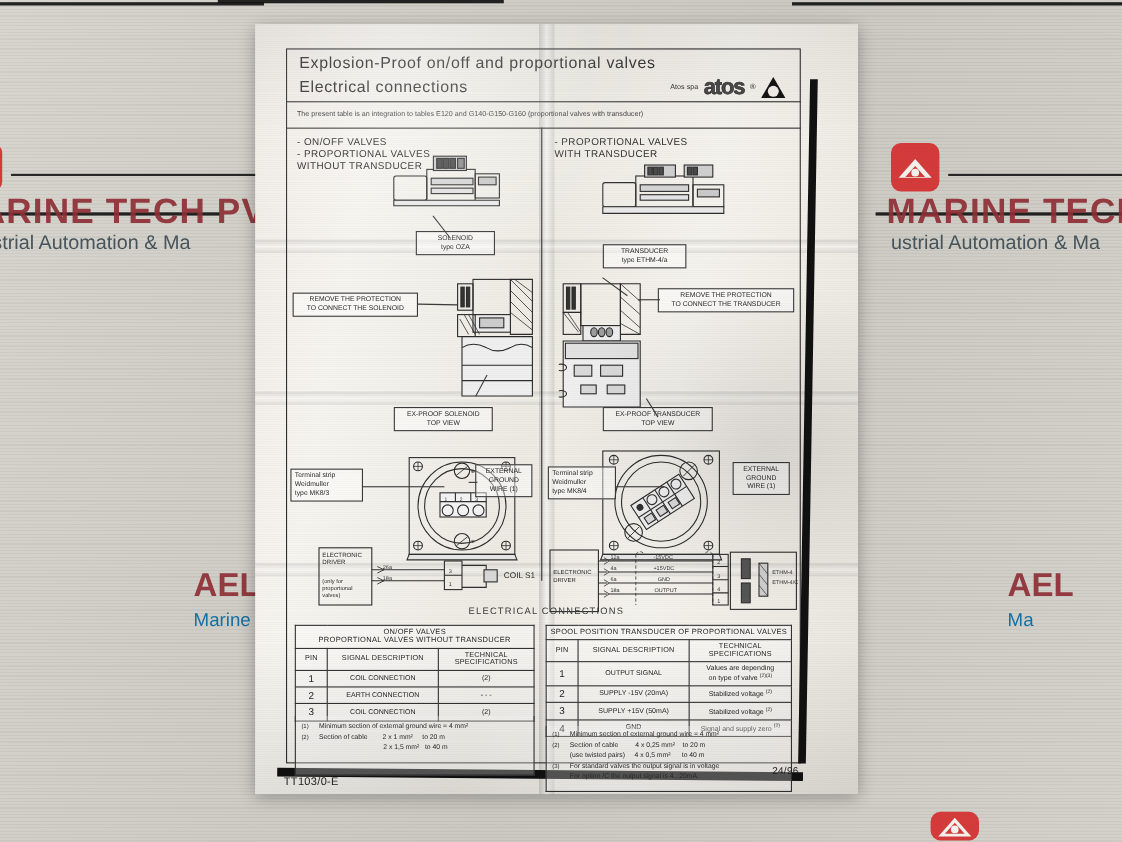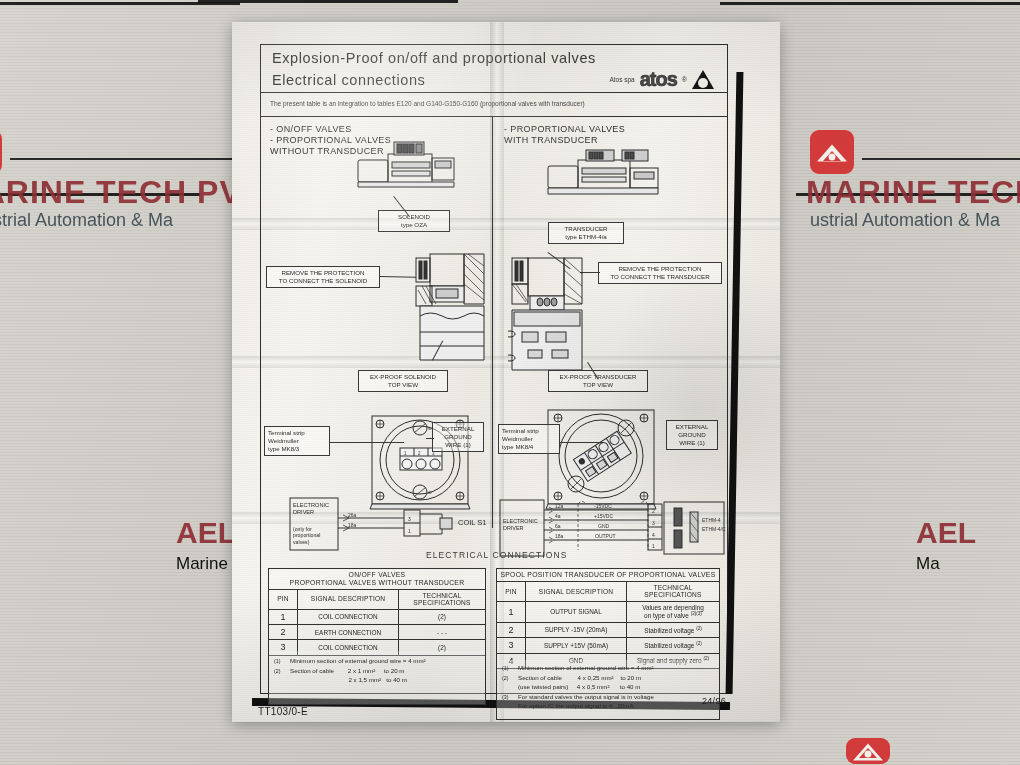--- a/index.html
+++ b/index.html
@@ -38,21 +38,21 @@
   .wm .big{
     position:absolute;top:44px;left:-4px;white-space:nowrap;
     font-size:32px;font-weight:bold;letter-spacing:1px;color:#8e2f35;
     font-family:"Liberation Sans",sans-serif;
   }
   .wm .sub{
     position:absolute;top:80px;left:0;white-space:nowrap;
     font-size:18px;color:#3b4a52;font-family:"Liberation Sans",sans-serif;
   }
   .wm2 .big2{font-size:30px;font-weight:bold;color:#8e2f35;white-space:nowrap;}
-  .wm2 .sub2{font-size:17px;color:#000000;white-space:nowrap;margin-top:4px;}
+  .wm2 .sub2{font-size:17px;color:#0369a1;white-space:nowrap;margin-top:4px;}
   .wmfade{opacity:.92;}
 
   
   #paper{
     position:absolute;left:232px;top:22px;width:548px;height:700px;
     background:linear-gradient(100deg,#efece6 0%,#f6f4ef 18%,#eceae3 46%,#f4f2ec 66%,#e8e5de 100%);
     box-shadow:0 3px 14px rgba(0,0,0,.30);
   }
   #paper .creaseV{
     position:absolute;top:0;bottom:0;width:14px;

